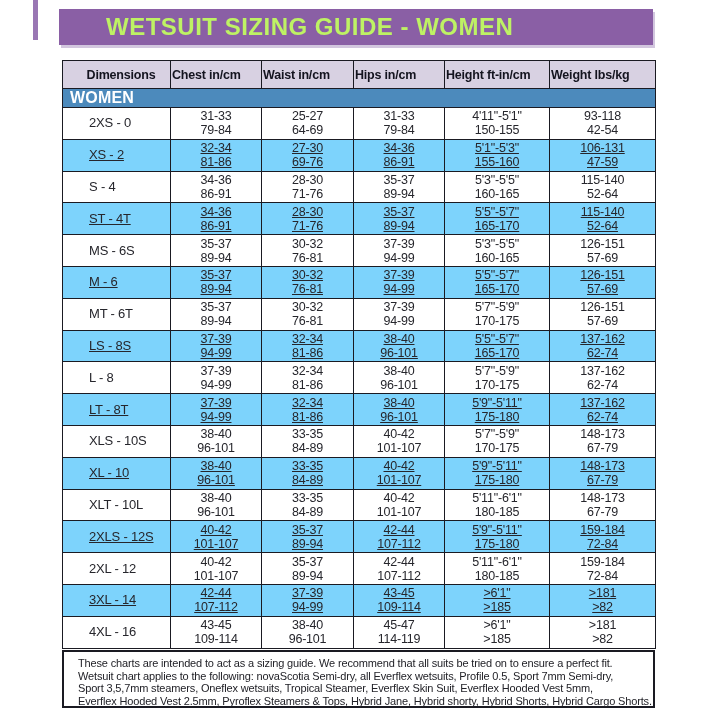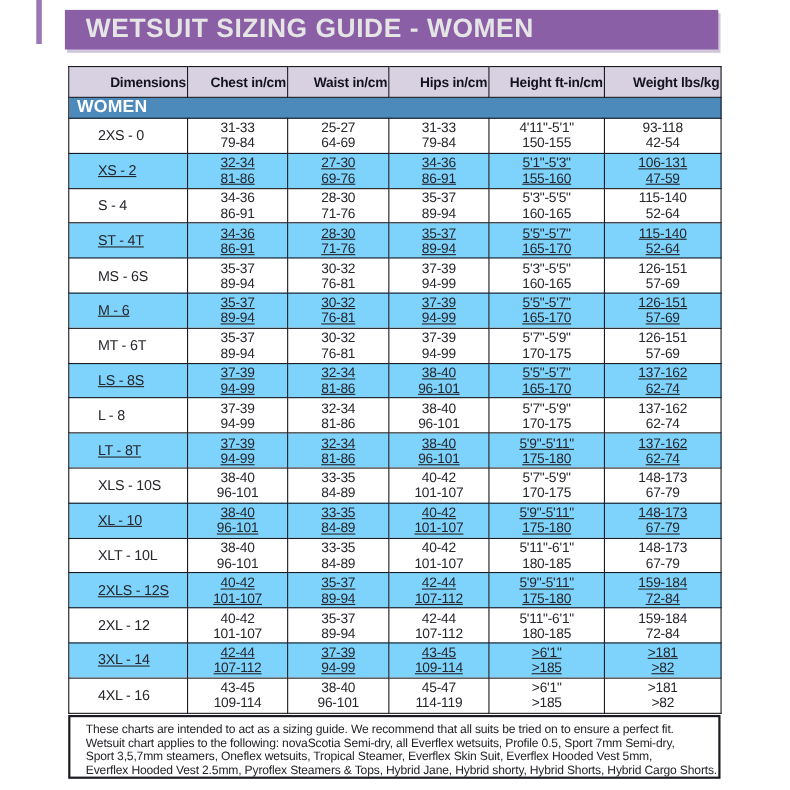--- a/index.html
+++ b/index.html
@@ -16,37 +16,37 @@
     background: #9a77b4;
   }
   
   .title-bar {
     position: absolute; left: 59px; top: 9px; width: 594px; height: 36px;
     background: #8a5fa5;
     box-shadow: 2px 3px 0 #d2c6de;
     display: flex; align-items: center;
   }
   .title-bar span {
-    color: #e5e5e5; font-size: 24px; font-weight: bold;
-    letter-spacing: 0.5px; padding-left: 19px; white-space: nowrap;
+    color: #bef264; font-size: 24px; font-weight: bold;
+    letter-spacing: 0.5px; padding-left: 19px; white-space: nowrap; margin-left: 28px;
   }
   
   table.sizing {
     position: absolute; left: 62px; top: 60px;
     width: 593px; table-layout: fixed;
     border-collapse: collapse;
     font-family: "Liberation Sans", sans-serif;
   }
   table.sizing td, table.sizing th { border: 1.6px solid #1a1a22; box-sizing: border-box; }
   thead th {
     background: #d8d1e2; color: #14141f;
     font-size: 12.5px; font-weight: bold;
-    height: 28px; text-align: right; letter-spacing: -0.2px;
-  }
-  thead th.first { text-align: right; padding-left: 10px; }
+    height: 28px; text-align: left; letter-spacing: -0.2px;
+  }
+  thead th.first { text-align: center; padding-left: 10px; }
   tr.section td {
     background: #4c8abc; color: #ffffff;
     font-size: 16px; font-weight: bold;
     height: 16px; padding: 0 0 0 7px; text-align: left;
     letter-spacing: 0.2px;
   }
   tbody td {
     height: 31.8px; padding: 0;
     font-size: 12.5px; color: #26262c;
     text-align: center; line-height: 14px;

